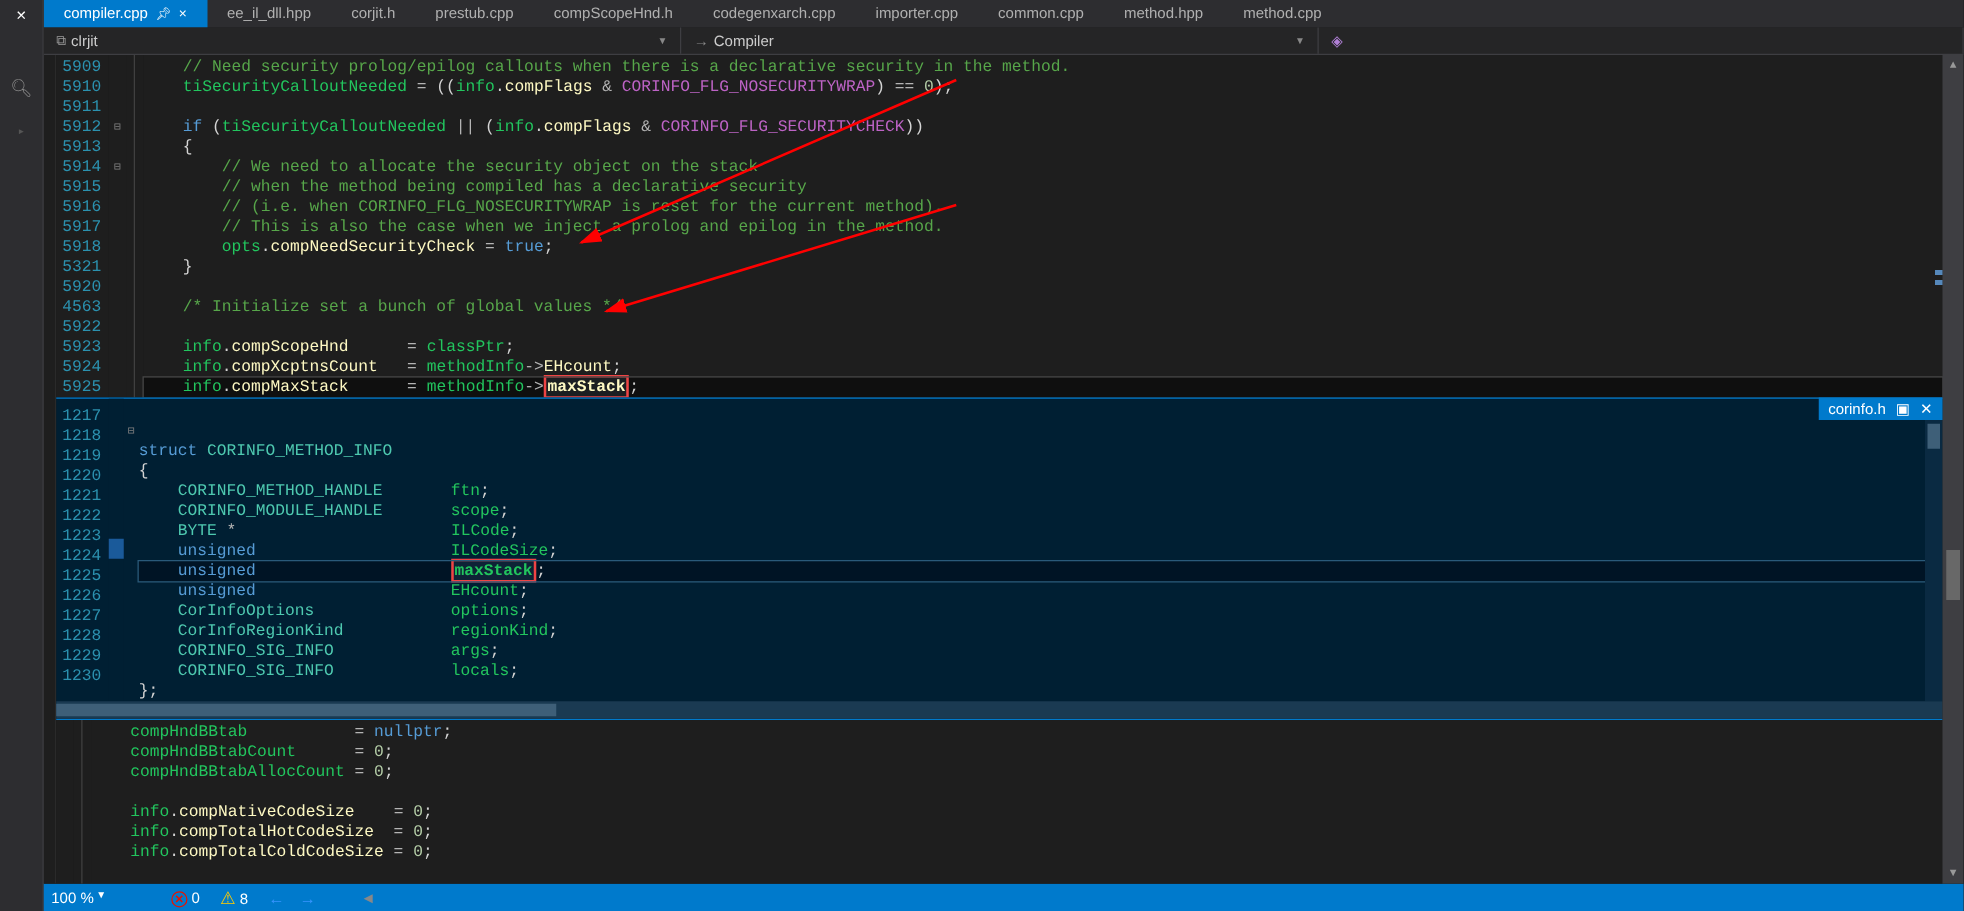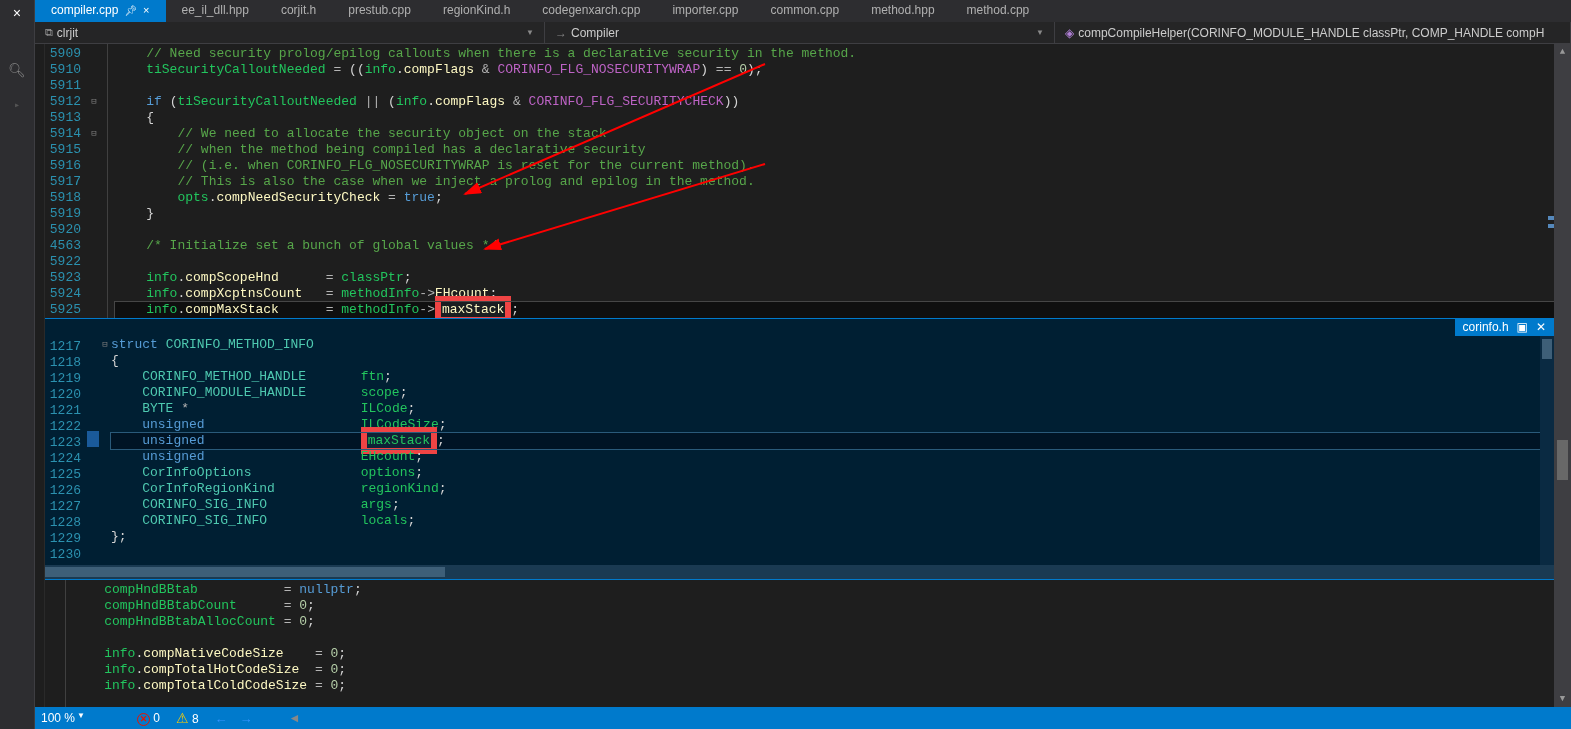--- a/index.html
+++ b/index.html
@@ -128,23 +128,24 @@
 }
 .c-comment { color: #57a64a; margin-top: 41px; }
 .c-keyword { color: #569cd6; }
 .c-type { color: #4ec9b0; }
 .c-ident { color: #22c55e; }
 .c-op { color: #b4b4b4; }
 .c-num { color: #b5cea8; }
 .c-macro { color: #bd63c5; }
 .c-member { color: #fef9c3; }
 .highlight-box {
-  border: 6px solid #ef4444;
+  border: 2px solid #ef4444;
   background: rgba(173,214,255,0.08);
   padding: 0 1px;
+  font-weight: bold;
 }
 .peek-container {
   margin-top: 0;
   border-top: 1px solid #007acc;
   border-bottom: 1px solid #007acc;
   background: #001f33;
   position: relative;
 }
 .peek-header {
   position: absolute;
@@ -160,39 +161,39 @@
   gap: 8px;
   z-index: 5;
 }
 .peek-body { display: flex; }
 .peek-line-numbers {
   width: 42px;
   color: #2b91af;
   text-align: right;
   padding-right: 6px;
   line-height: 16px;
-  padding-top: 20px;
+  padding-top: 6px;
   padding-bottom: 2px;
 }
 .peek-fold {
   width: 12px;
   line-height: 16px;
   text-align: center;
   color: #808080;
   font-size: 9px;
   padding-top: 2px;
 }
 .peek-bp-margin {
   width: 12px;
   background: #001f33;
 }
 .peek-code {
   flex: 1;
   line-height: 16px;
-  padding-top: 2px;
+  padding-top: 18px;
   white-space: pre;
   position: relative;
 }
 .peek-code .code-line.current {
   background: #001425;
   outline: 1px solid #2a5a7a;
 }
 .peek-hscroll {
   height: 14px;
   background: #1a3a52;
@@ -290,62 +291,61 @@
     <span class="arrow-icon">▸</span>
   </div>
 
   <div class="main-area">
 
     <div class="tab-bar" id="tab-bar">
         <div class="tab active">compiler.cpp<span class="pin">📌︎</span><span class="close">×</span></div>
         <div class="tab">ee_il_dll.hpp</div>
         <div class="tab">corjit.h</div>
         <div class="tab">prestub.cpp</div>
-        <div class="tab">regionKind.h</div>
+        <div class="tab">compScopeHnd.h</div>
         <div class="tab">codegenxarch.cpp</div>
         <div class="tab">importer.cpp</div>
         <div class="tab">common.cpp</div>
         <div class="tab">method.hpp</div>
         <div class="tab">method.cpp</div>
       </div>
 
     <div class="nav-bar">
       <div class="nav-seg" style="width:510px">
         <span class="cpp-icon">⧉</span>
         <span>clrjit</span>
         <span class="dd">▼</span>
       </div>
       <div class="nav-seg" style="width:510px">
         <span style="color:#888;margin-right:4px">→</span>
         <span>Compiler</span>
         <span class="dd">▼</span>
       </div>
       <div class="nav-seg right">
         <span class="method-icon">◈</span>
-        <span>compCompileHelper(CORINFO_MODULE_HANDLE classPtr, COMP_HANDLE compH</span>
       </div>
     </div>
 
     <div class="editor-wrap">
       <div class="glyph-margin"></div>
       <div style="flex:1;display:flex;flex-direction:column;position:relative">
 
         <div style="display:flex">
           <div class="line-numbers" id="ln-top">
               <div>5909</div>
               <div>5910</div>
               <div>5911</div>
               <div>5912</div>
               <div>5913</div>
               <div>5914</div>
               <div>5915</div>
               <div>5916</div>
               <div>5917</div>
               <div>5918</div>
-              <div>5919</div>
+              <div>5321</div>
               <div>5920</div>
               <div>4563</div>
               <div>5922</div>
               <div>5923</div>
               <div>5924</div>
               <div>5925</div>
             </div>
           <div class="fold-margin" id="fold-top">
               <div style="height: 16px;"></div>
               <div style="height: 16px;"></div>

